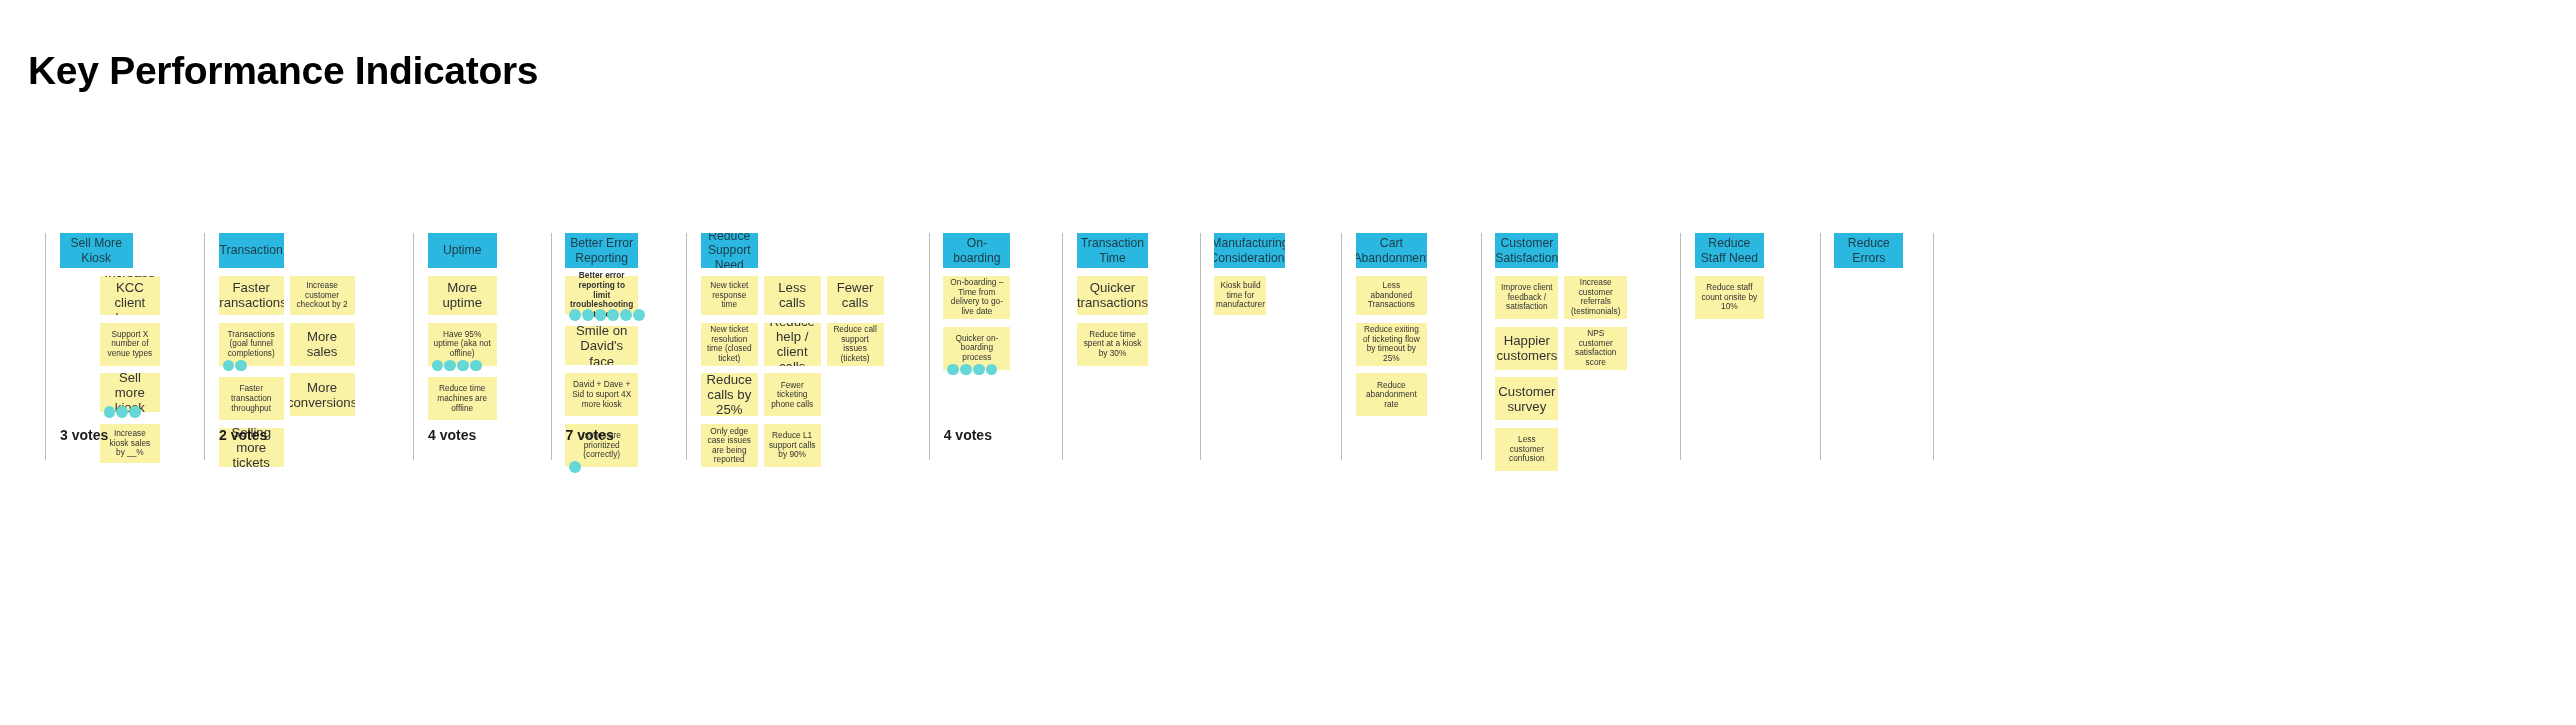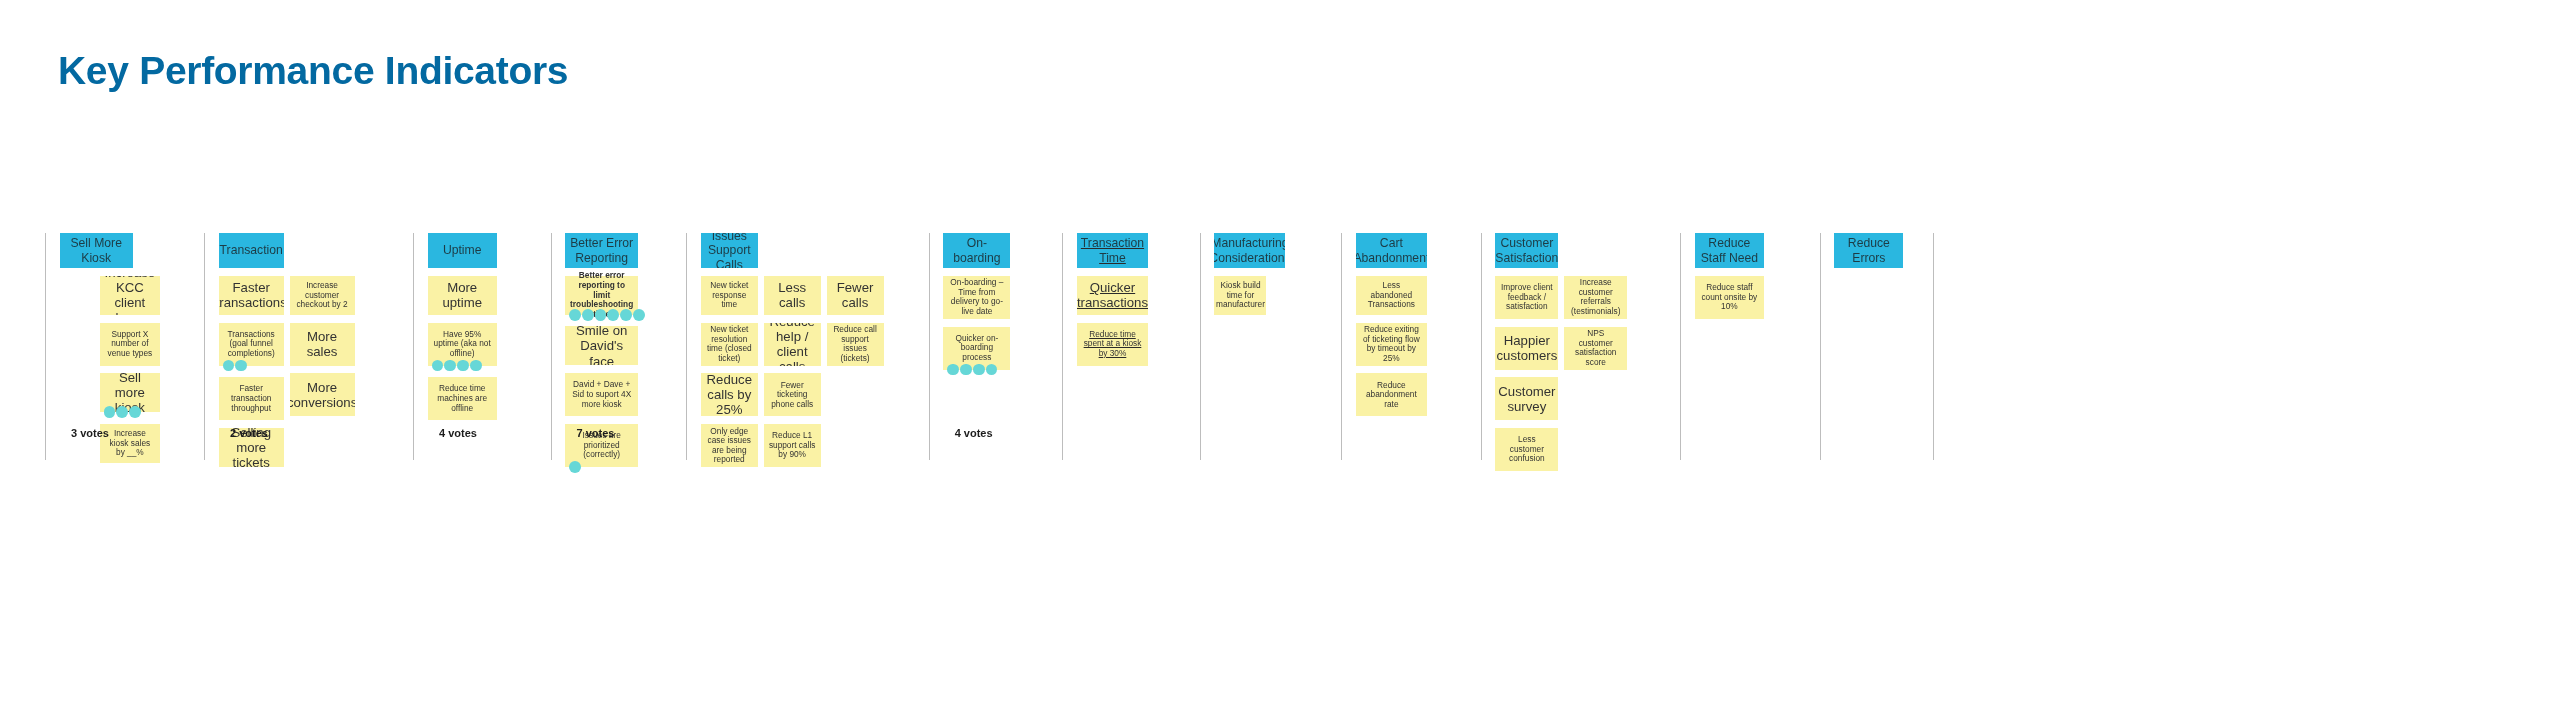--- a/index.html
+++ b/index.html
@@ -11,26 +11,26 @@
     width: 2576px;
     height: 725px;
     font-family: "Liberation Sans", sans-serif;
     color: #2b2b2b;
     overflow: hidden;
     position: relative;
   }
 
   .page-title {
     position: absolute;
-    left: 58px;
+    left: 28px;
     top: 49px;
     font-size: 39px;
     font-weight: bold;
     letter-spacing: -0.3px;
-    color: #0369a1;
+    color: #000000;
     white-space: nowrap;
   }
 
   .board {
     position: absolute;
     left: 0;
     top: 233px;
     width: 2576px;
     height: 127px;
   }
@@ -107,22 +107,22 @@
   .dot {
     width: 11.8px;
     height: 11.8px;
     border-radius: 50%;
     background: #66d7d7;
   }
 
   .votes {
     position: absolute;
     top: 194px;
-    left: 25px;
-    font-size: 11px;
+    left: 14px;
+    font-size: 14px;
     font-weight: bold;
     color: #1c1c1c;
     white-space: nowrap;
   }
 </style>
 </head>
 <body>
 
 <div class="page-title">Key Performance Indicators</div>
 
@@ -236,21 +236,21 @@
               <span>Issues are prioritized (correctly)</span>
               <div class="dots">
                 <span class="dot"></span>
               </div>
             </div>
           </div>
         </div>
         <div class="votes">7 votes</div>
       </div>
       <div class="column" style="width: 223px; margin-right: 19.6px;">
-        <div class="note header" style="width: 57px;">Issues Support Calls</div>
+        <div class="note header" style="width: 57px;">Reduce Support Need</div>
         <div class="col-inner">
           <div class="subcol" style="width: 57px;">
             <div class="note small h2">
               <span>New ticket response time</span>
             </div>
             <div class="note small h3">
               <span>New ticket resolution time (closed ticket)</span>
             </div>
             <div class="note big h3">
               <span>Reduce calls by 25%</span>
@@ -296,21 +296,21 @@
                 <span class="dot"></span>
                 <span class="dot"></span>
                 <span class="dot"></span>
                 <span class="dot"></span>
               </div>
             </div>
           </div>
         </div>
         <div class="votes">4 votes</div>
       </div>
-      <div class="column" style="width: 114px; margin-right: 23.5px; text-decoration: underline;">
+      <div class="column" style="width: 114px; margin-right: 23.5px;">
         <div class="note header" style="width: 71px;">Transaction Time</div>
         <div class="col-inner">
           <div class="subcol" style="width: 71px;">
             <div class="note big h2">
               <span>Quicker transactions</span>
             </div>
             <div class="note small h3">
               <span>Reduce time spent at a kiosk by 30%</span>
             </div>
           </div>

